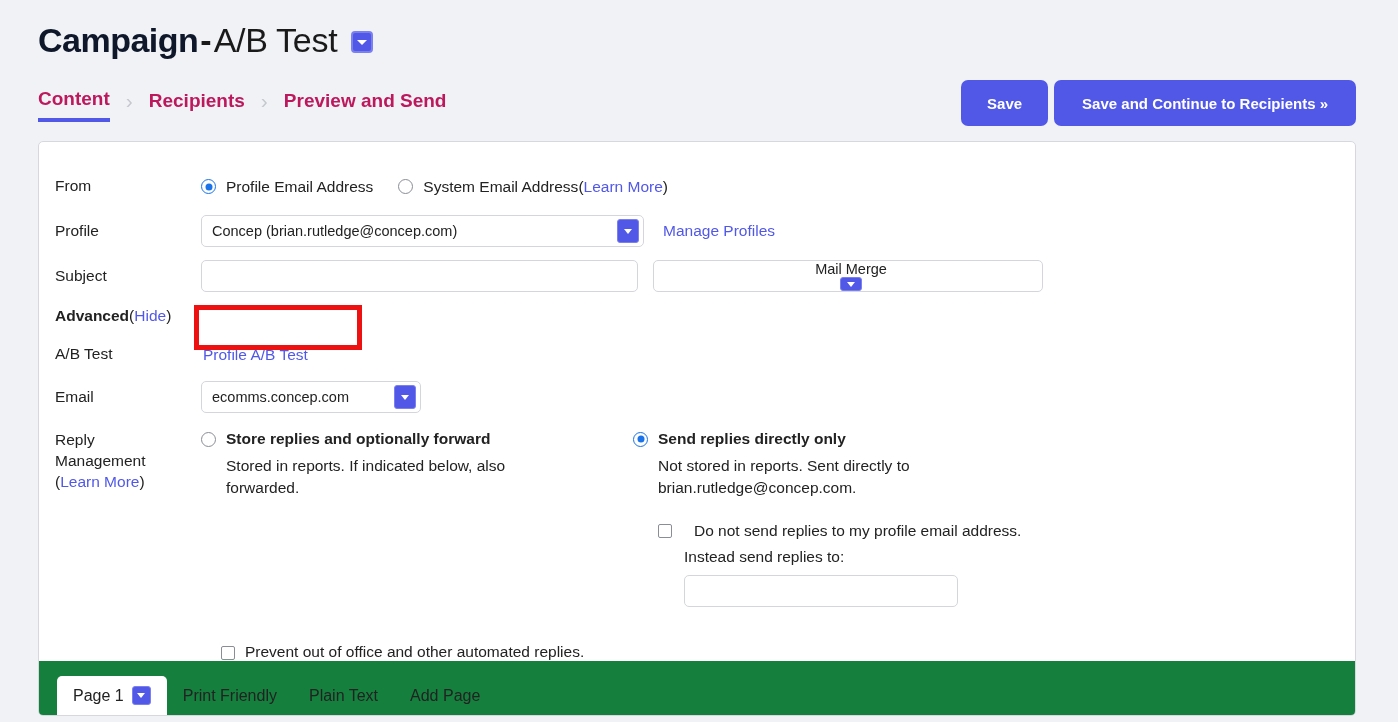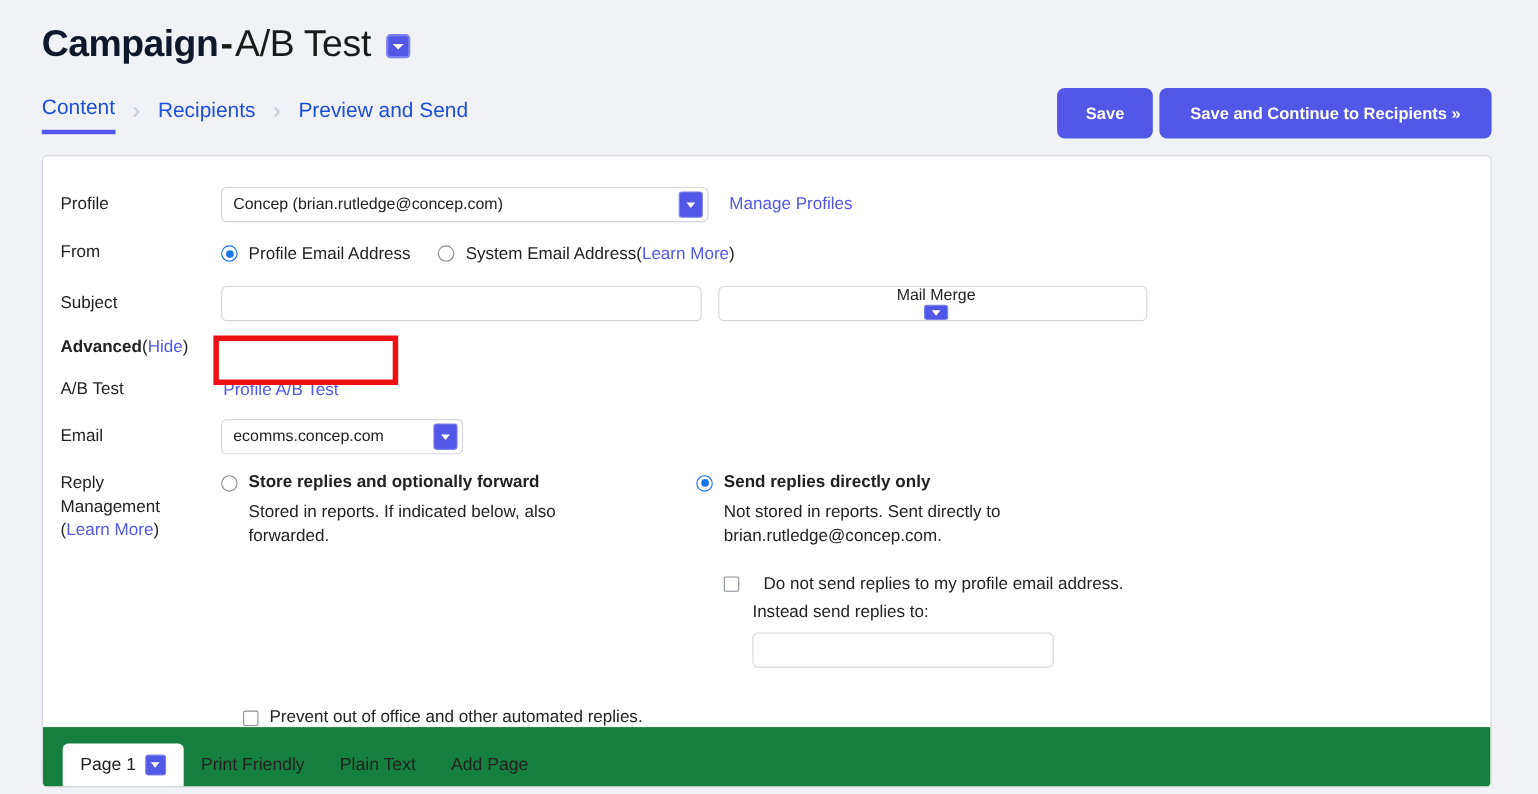--- a/index.html
+++ b/index.html
@@ -85,22 +85,22 @@
     margin-top: 18px;
   }
   .crumbs {
     display: flex;
     align-items: center;
     gap: 0px;
     padding-top: 8px;
   }
   .crumb {
     font-size: 19px;
-    font-weight: normal;
-    color: #1d4ed8;
+    font-weight: bold;
+    color: #be185d;
     padding-bottom: 8px;
     position: relative;
   }
   .crumb.active {
     border-bottom: 4px solid #5158e8;
   }
   .crumb-sep {
     font-size: 21px;
     color: #c6c8d0;
     margin: 0 16px;
@@ -308,46 +308,46 @@
     <div class="header-actions">
       <button class="btn">Save</button>
       <button class="btn wide">Save and Continue to Recipients »</button>
     </div>
   </div>
 </div>
 
 <div class="card">
   <div class="form">
 
-    <div class="row" style="height:44px;align-items:center;">
-      <div class="lbl">Profile</div>
-      <div class="field inline">
-        <div class="input" style="width:443px;">
-          <span class="val">Concep (brian.rutledge@concep.com)</span>
-          <span class="dd-badge sm">
-              <span class="caret"></span>
-            </span>
-        </div>
-        <a class="link" style="margin-left:19px;">Manage Profiles</a>
-      </div>
-    </div>
-
     <div class="row" style="height:45px;align-items:center;">
       <div class="lbl">From</div>
       <div class="field inline">
         <span class="radio checked"></span>
         <span style="margin-left:10px;font-size:15.5px;">Profile Email Address</span>
         <span class="radio" style="margin-left:25px;"></span>
         <span style="margin-left:10px;font-size:15.5px;">System Email Address</span>
         <span style="font-size:15.5px;">(</span>
           <a class="link">Learn More</a>
           <span style="font-size:15.5px;">)</span>
       </div>
     </div>
 
+    <div class="row" style="height:44px;align-items:center;">
+      <div class="lbl">Profile</div>
+      <div class="field inline">
+        <div class="input" style="width:443px;">
+          <span class="val">Concep (brian.rutledge@concep.com)</span>
+          <span class="dd-badge sm">
+              <span class="caret"></span>
+            </span>
+        </div>
+        <a class="link" style="margin-left:19px;">Manage Profiles</a>
+      </div>
+    </div>
+
     <div class="row" style="height:46px;align-items:center;">
       <div class="lbl">Subject</div>
       <div class="field inline">
         <input class="text-input" style="width: 437px; padding: 0px 8px; font-size: 14.5px; font-family: &quot;Liberation Sans&quot;, sans-serif;" value="">
         <div class="input" style="width:390px;margin-left:15px;flex-direction:column;">
           <span class="val">Mail Merge</span>
           <span class="dd-badge sm">
               <span class="caret"></span>
             </span>
         </div>

